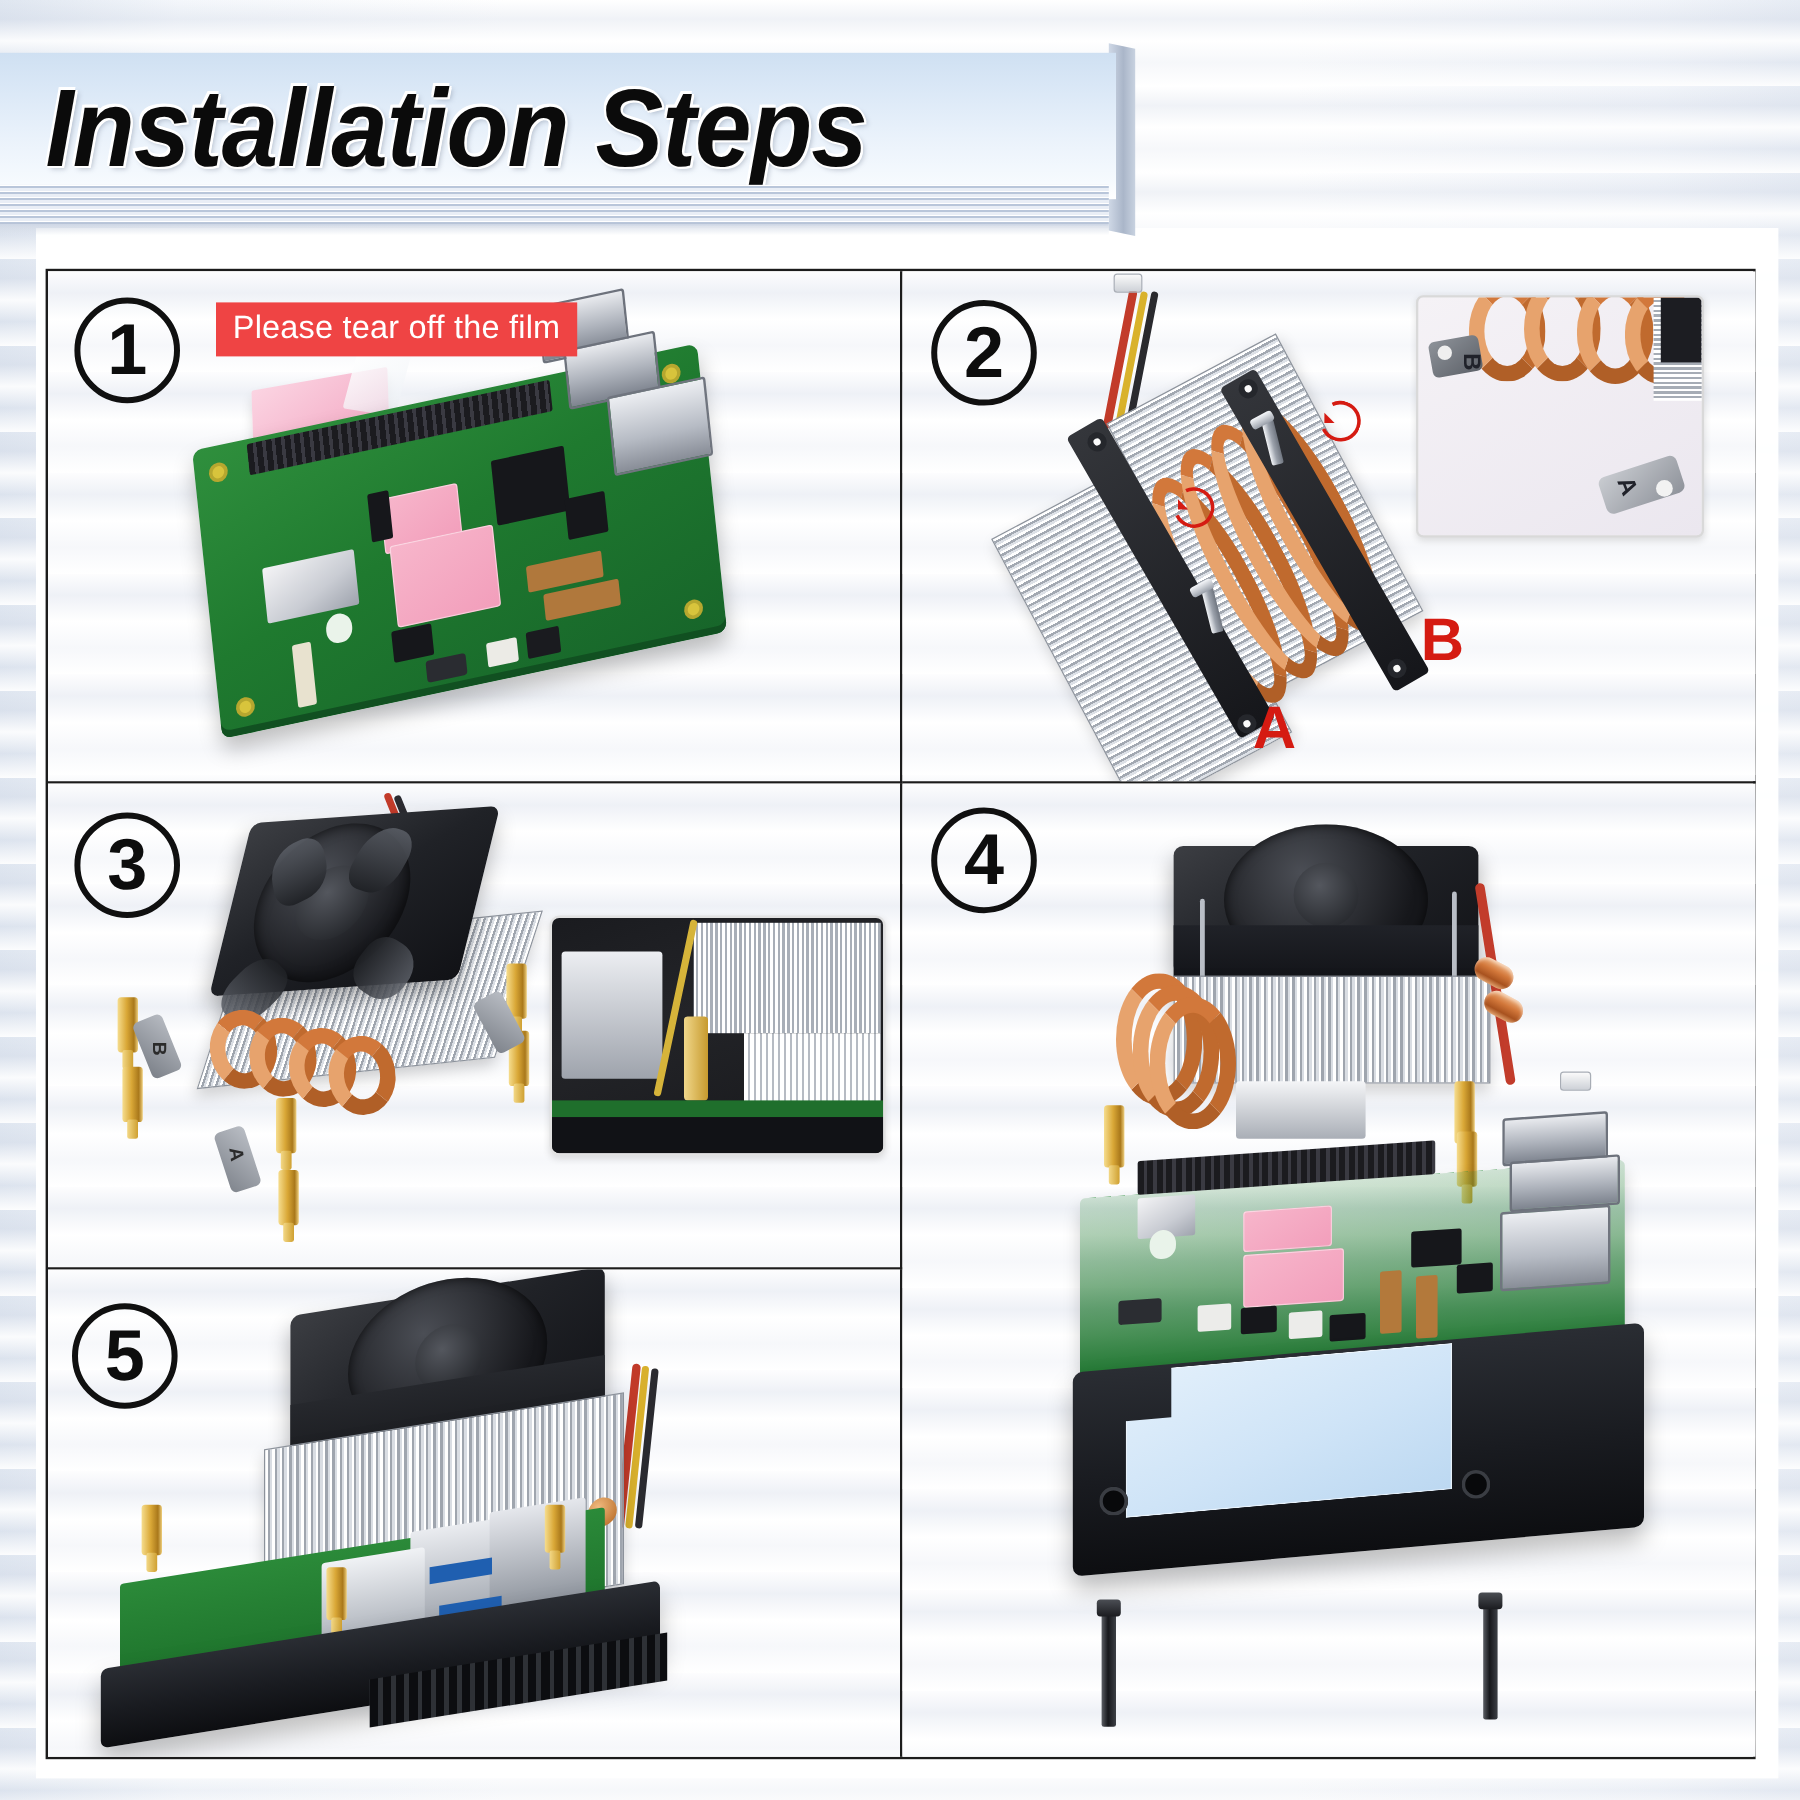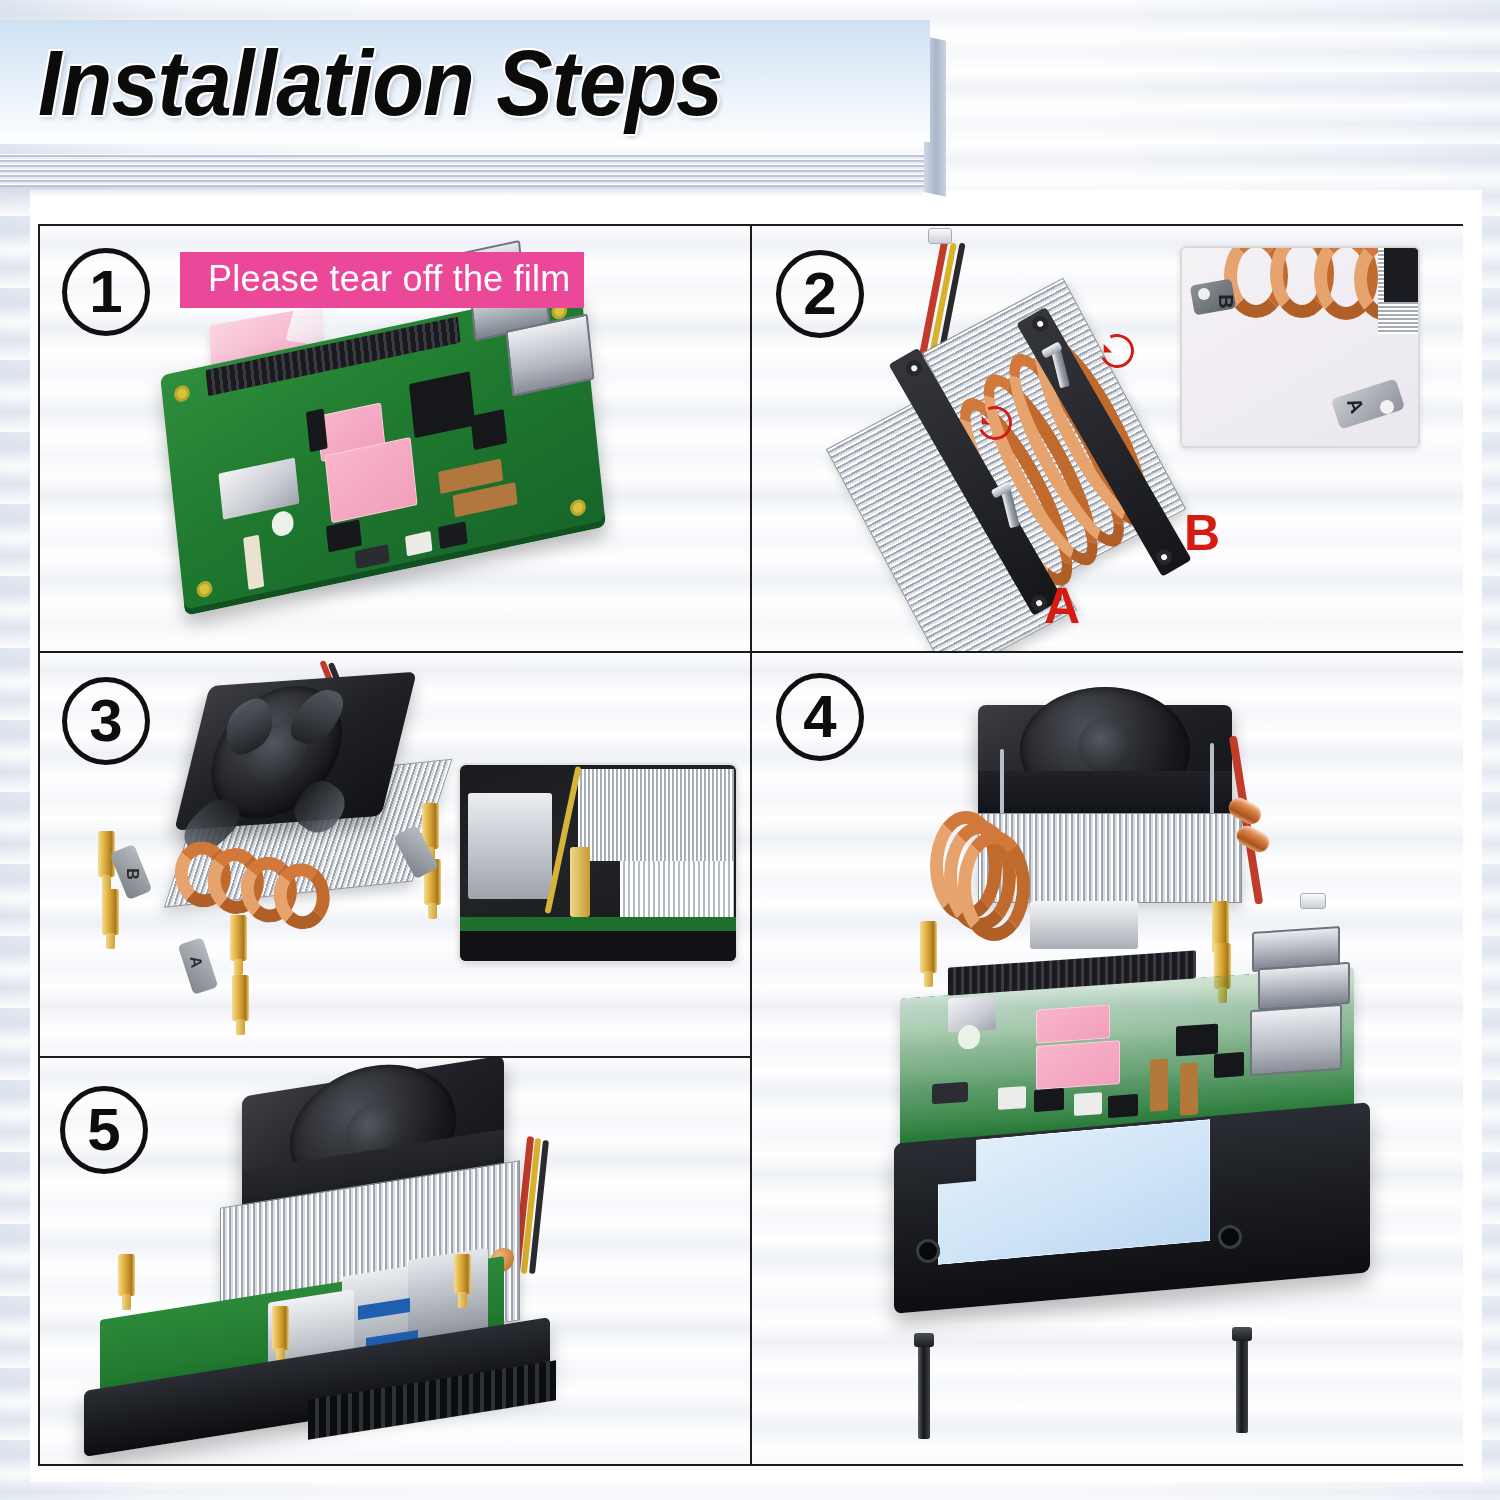--- a/index.html
+++ b/index.html
@@ -39,21 +39,21 @@
     content: "";
     position: absolute;
     left: 30px; right: 18px; top: 190px; bottom: 18px;
     background: #ffffff;
     opacity: 0.97;
   }
 
   
   .banner {
     position: absolute;
-    left: 0; top: 20px;
+    left: 0; top: 44px;
     width: 930px; height: 122px;
     background: linear-gradient(to bottom,
         #cfe0f2 0%, #d9e7f6 22%, #eaf2fb 58%, #f6fafe 88%, #ffffff 100%);
     z-index: 5;
   }
   .banner-title {
     position: absolute;
     left: 38px; top: 4px;
     font-size: 92px;
     font-weight: bold;
@@ -144,24 +144,24 @@
   .p1 .step-badge { left: 22px; top: 22px; }
   .p2 .step-badge { left: 24px; top: 24px; }
   .p3 .step-badge { left: 22px; top: 24px; }
   .p4 .step-badge { left: 24px; top: 20px; }
   .p5 .step-badge { left: 20px; top: 28px; }
 
   
   .film-label {
     position: absolute;
     left: 140px; top: 26px;
-    padding: 6px 14px 8px 28px;
-    background: #ec4899;
+    padding: 6px 14px 8px 14px;
+    background: #ef4444;
     color: #ffffff;
-    font-size: 36px;
+    font-size: 27px;
     letter-spacing: 0.2px;
     white-space: nowrap;
     z-index: 13;
   }
 
   
   .ab-mark {
     position: absolute;
     color: #d51b12;
     font-size: 50px;

